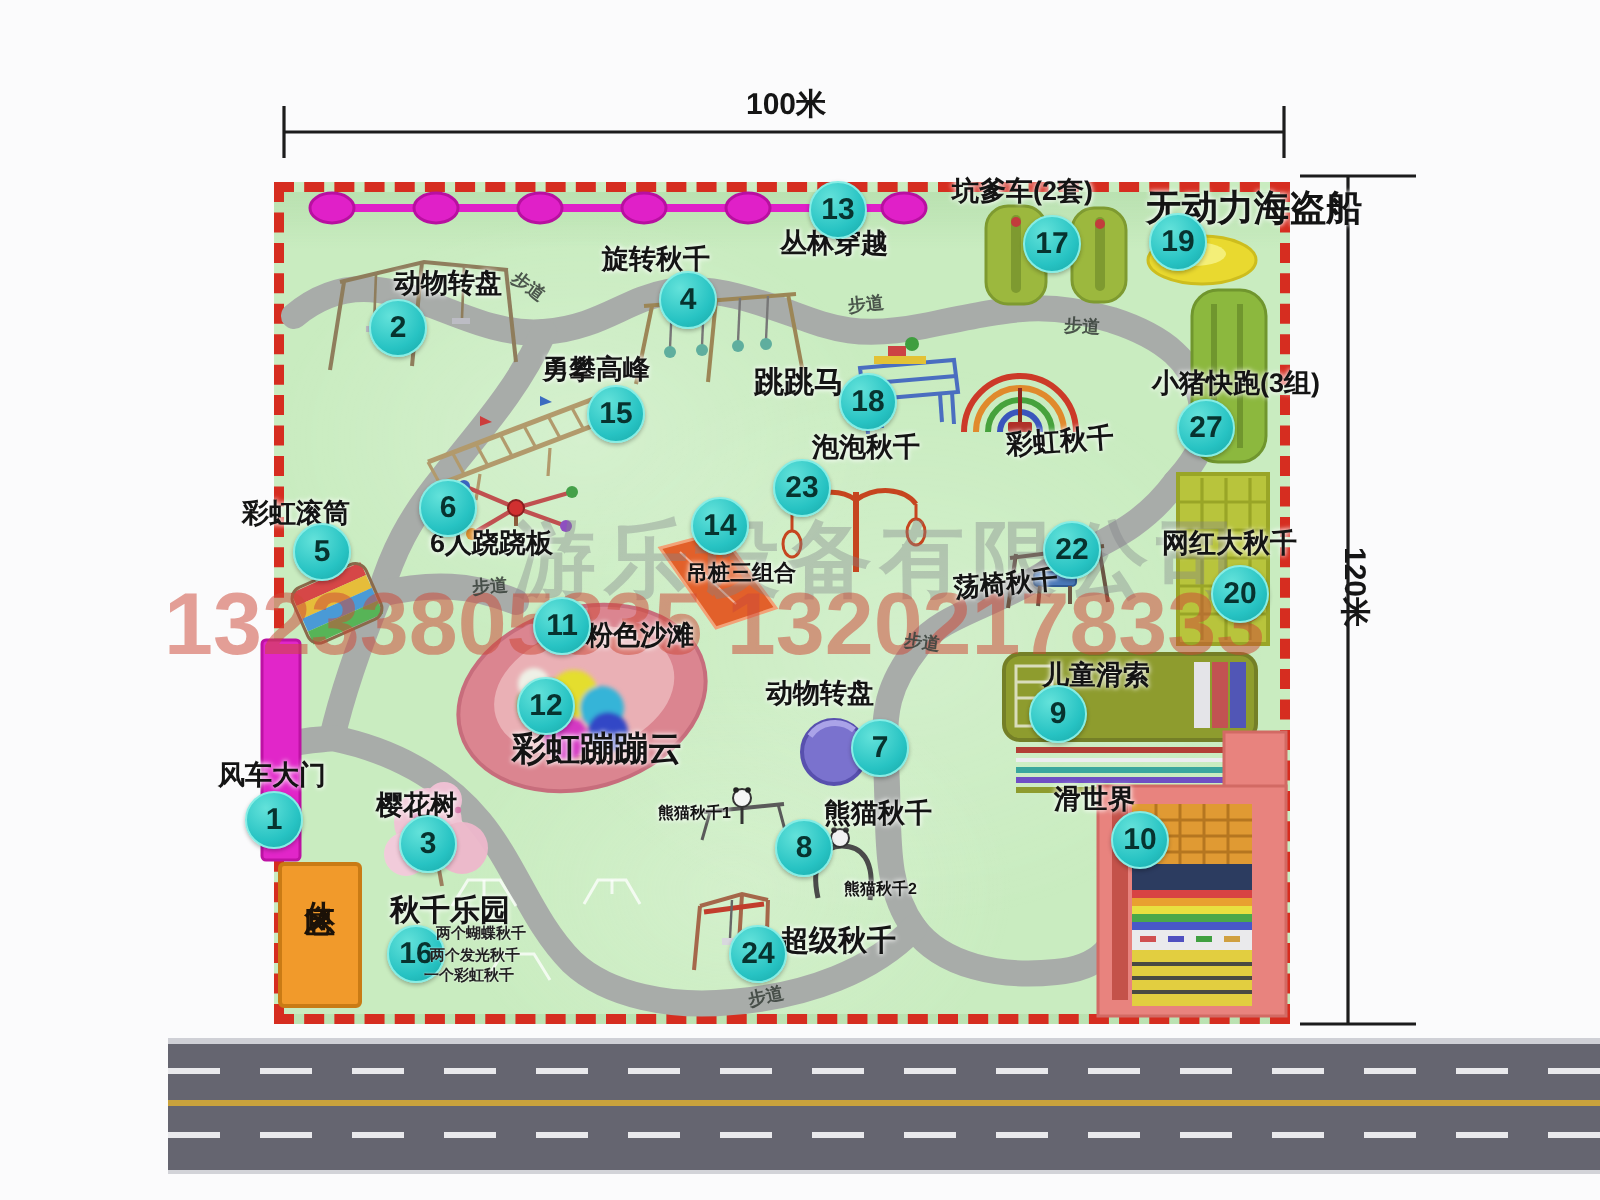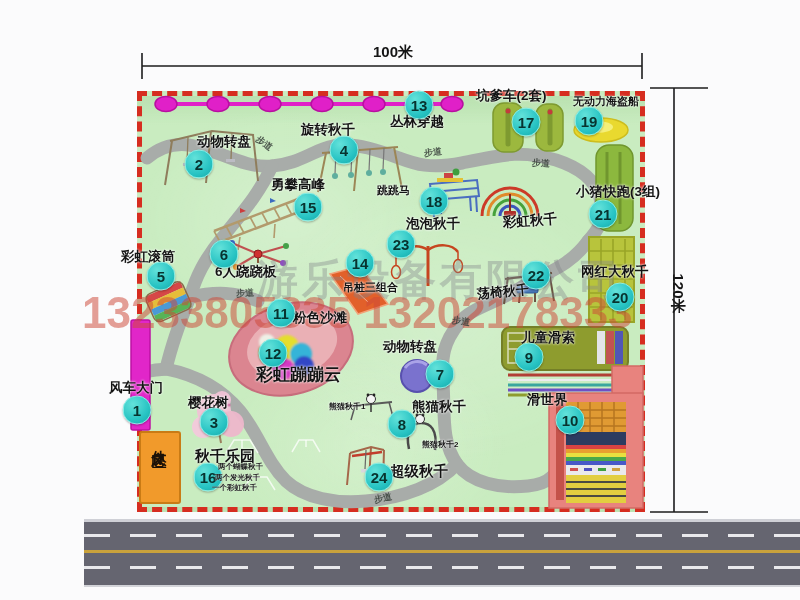--- a/index.html
+++ b/index.html
@@ -383,28 +383,28 @@
       <div class="map-label" style="left: 390px; top: 115px; font-size: 13.5px;">丛林穿越</div>
       <div class="badge" style="left: 419px; top: 105px;">13</div>
       <div class="map-label" style="left: 343px; top: 281px; font-size: 11px;">吊桩三组合</div>
       <div class="badge" style="left: 360px; top: 263px;">14</div>
       <div class="map-label" style="left: 271px; top: 178px; font-size: 13.5px;">勇攀高峰</div>
       <div class="badge" style="left: 308px; top: 207px;">15</div>
       <div class="map-label" style="left: 195px; top: 448px; font-size: 15px;">秋千乐园</div>
       <div class="badge" style="left: 208px; top: 477px;">16</div>
       <div class="map-label" style="left: 476px; top: 89px; font-size: 13.5px;">坑爹车(2套)</div>
       <div class="badge" style="left: 526px; top: 122px;">17</div>
-      <div class="map-label" style="left: 377px; top: 184px; font-size: 11px;">跳跳马</div>
+      <div class="map-label" style="left: 377px; top: 184px; font-size: 15px;">跳跳马</div>
       <div class="badge" style="left: 434px; top: 201px;">18</div>
-      <div class="map-label" style="left: 573px; top: 95px; font-size: 11px;">无动力海盗船</div>
+      <div class="map-label" style="left: 573px; top: 95px; font-size: 18px;">无动力海盗船</div>
       <div class="badge" style="left: 589px; top: 121px;">19</div>
       <div class="map-label" style="left: 581px; top: 265px; font-size: 13.5px;">网红大秋千</div>
       <div class="badge" style="left: 620px; top: 297px;">20</div>
       <div class="map-label" style="left: 576px; top: 185px; font-size: 13.5px;">小猪快跑(3组)</div>
-      <div class="badge" style="left: 603px; top: 214px;">21</div>
+      <div class="badge" style="left: 603px; top: 214px;">27</div>
       <div class="map-label" style="left: 477px; top: 285px; font-size: 13px; transform: rotate(-5deg);">荡椅秋千</div>
       <div class="badge" style="left: 536px; top: 275px;">22</div>
       <div class="map-label" style="left: 406px; top: 217px; font-size: 13.5px;">泡泡秋千</div>
       <div class="badge" style="left: 401px; top: 244px;">23</div>
       <div class="map-label" style="left: 390px; top: 464px; font-size: 14.5px;">超级秋千</div>
       <div class="badge" style="left: 379px; top: 477px;">24</div>
       <div class="map-label" style="left: 503px; top: 214px; font-size: 13.5px; transform: rotate(-4deg);">彩虹秋千</div>
       <div class="map-label" style="left: 329px; top: 403px; font-size: 8px;">熊猫秋千1</div>
       <div class="map-label" style="left: 422px; top: 441px; font-size: 8px;">熊猫秋千2</div>
       <div class="path-label" style="left: 255px; top: 137px; transform: rotate(36deg);">步道</div>

